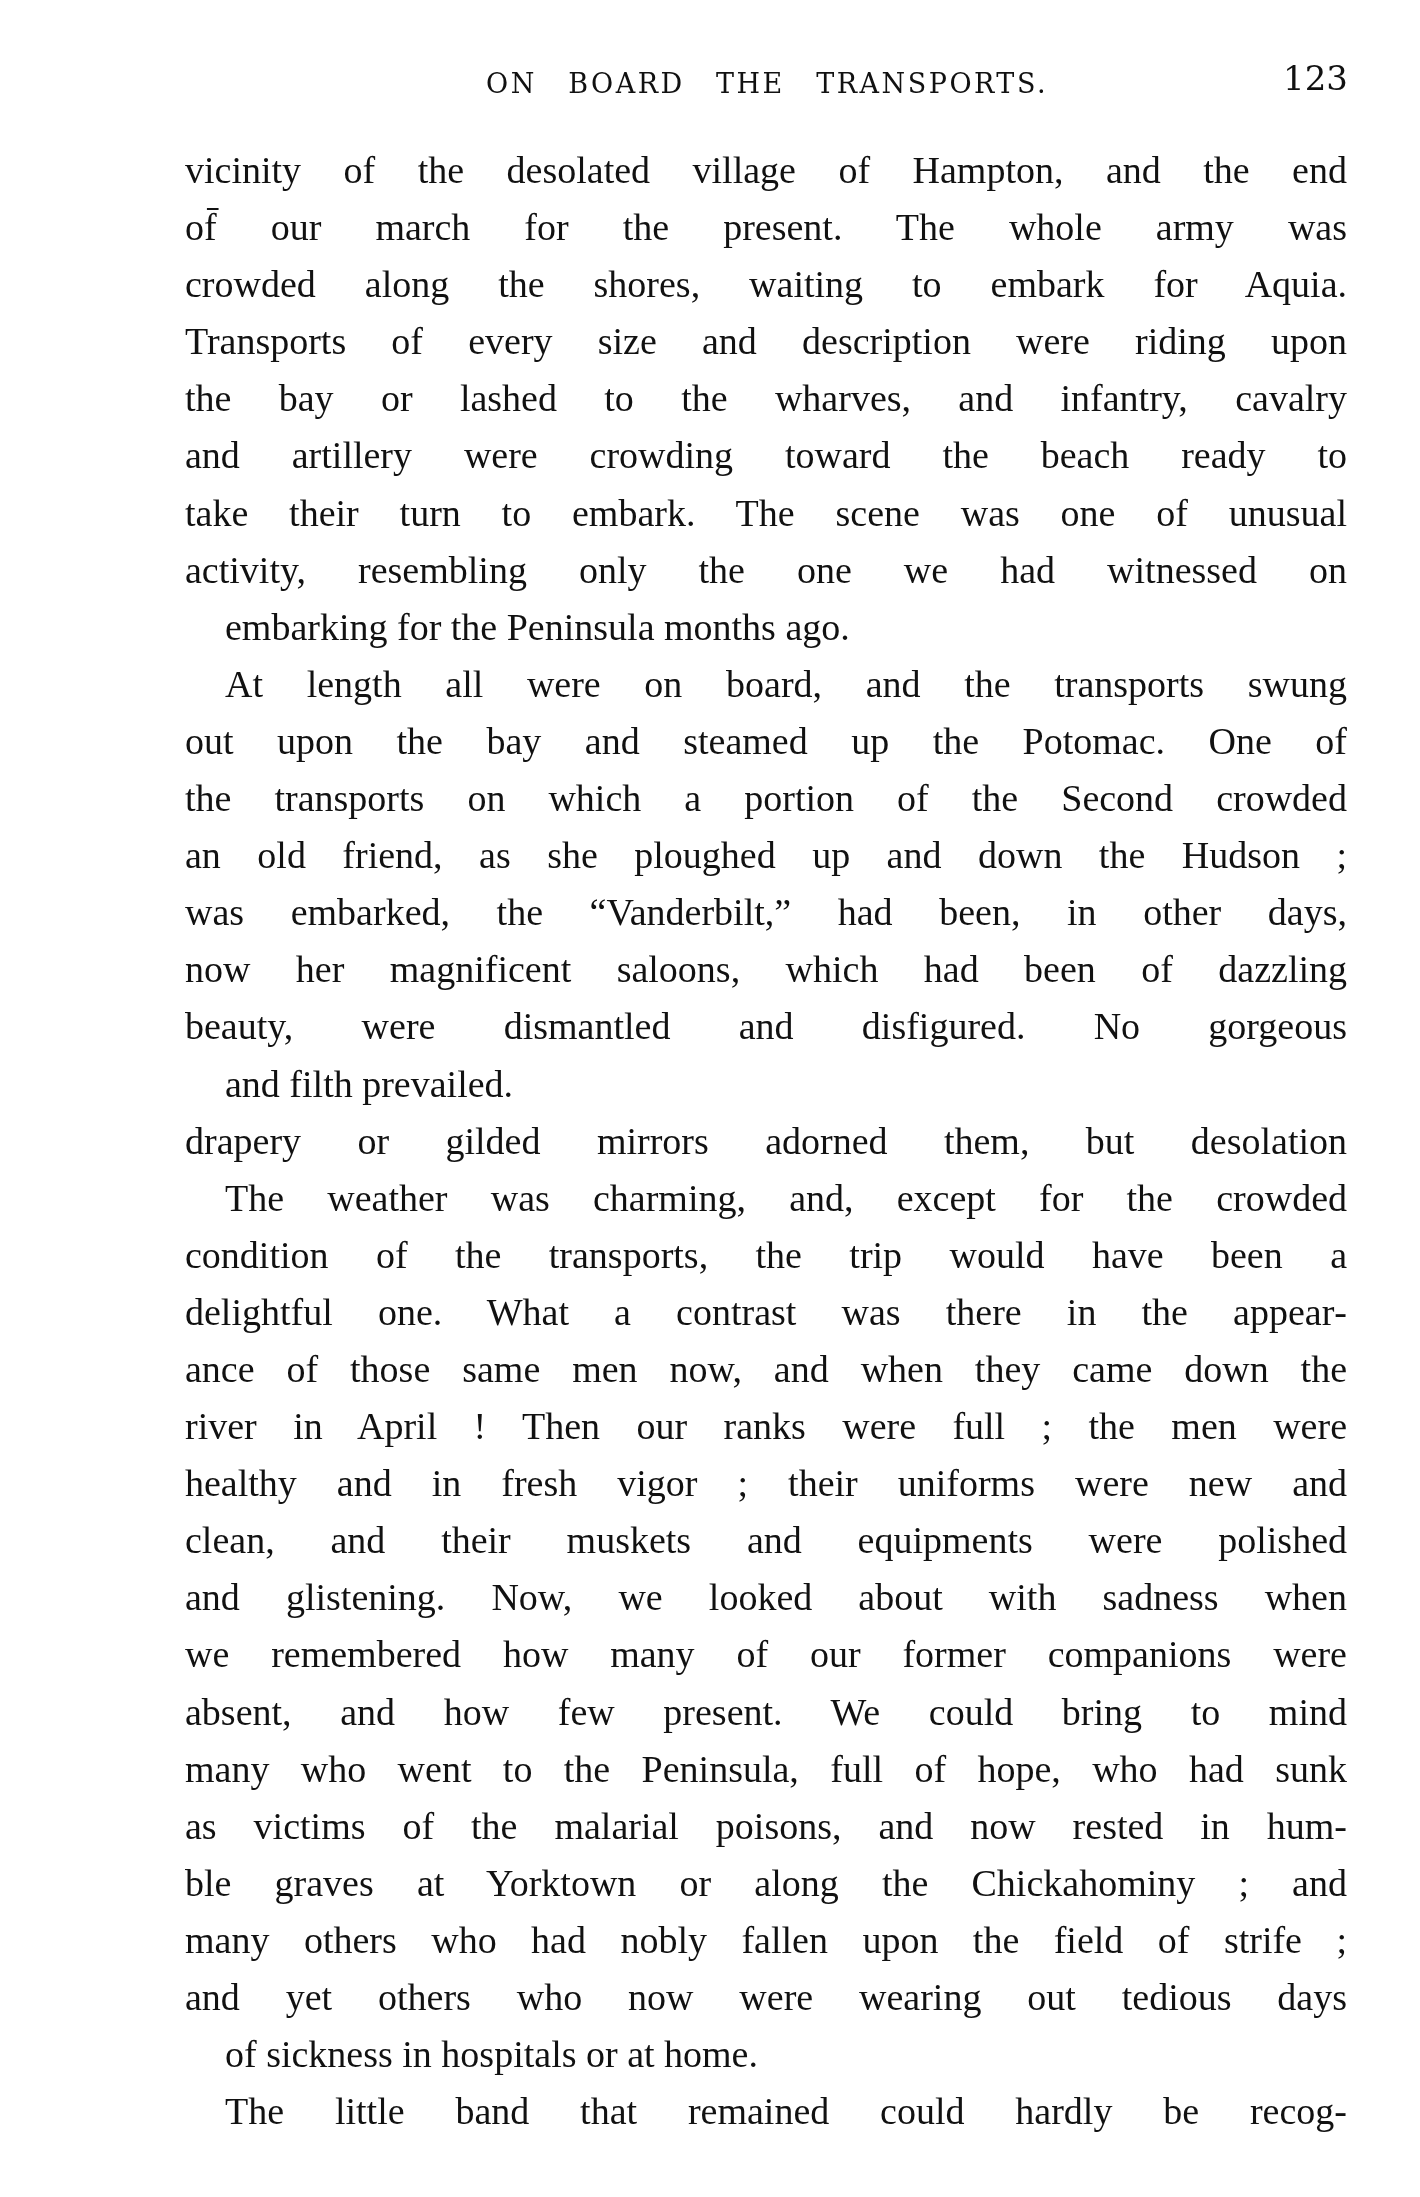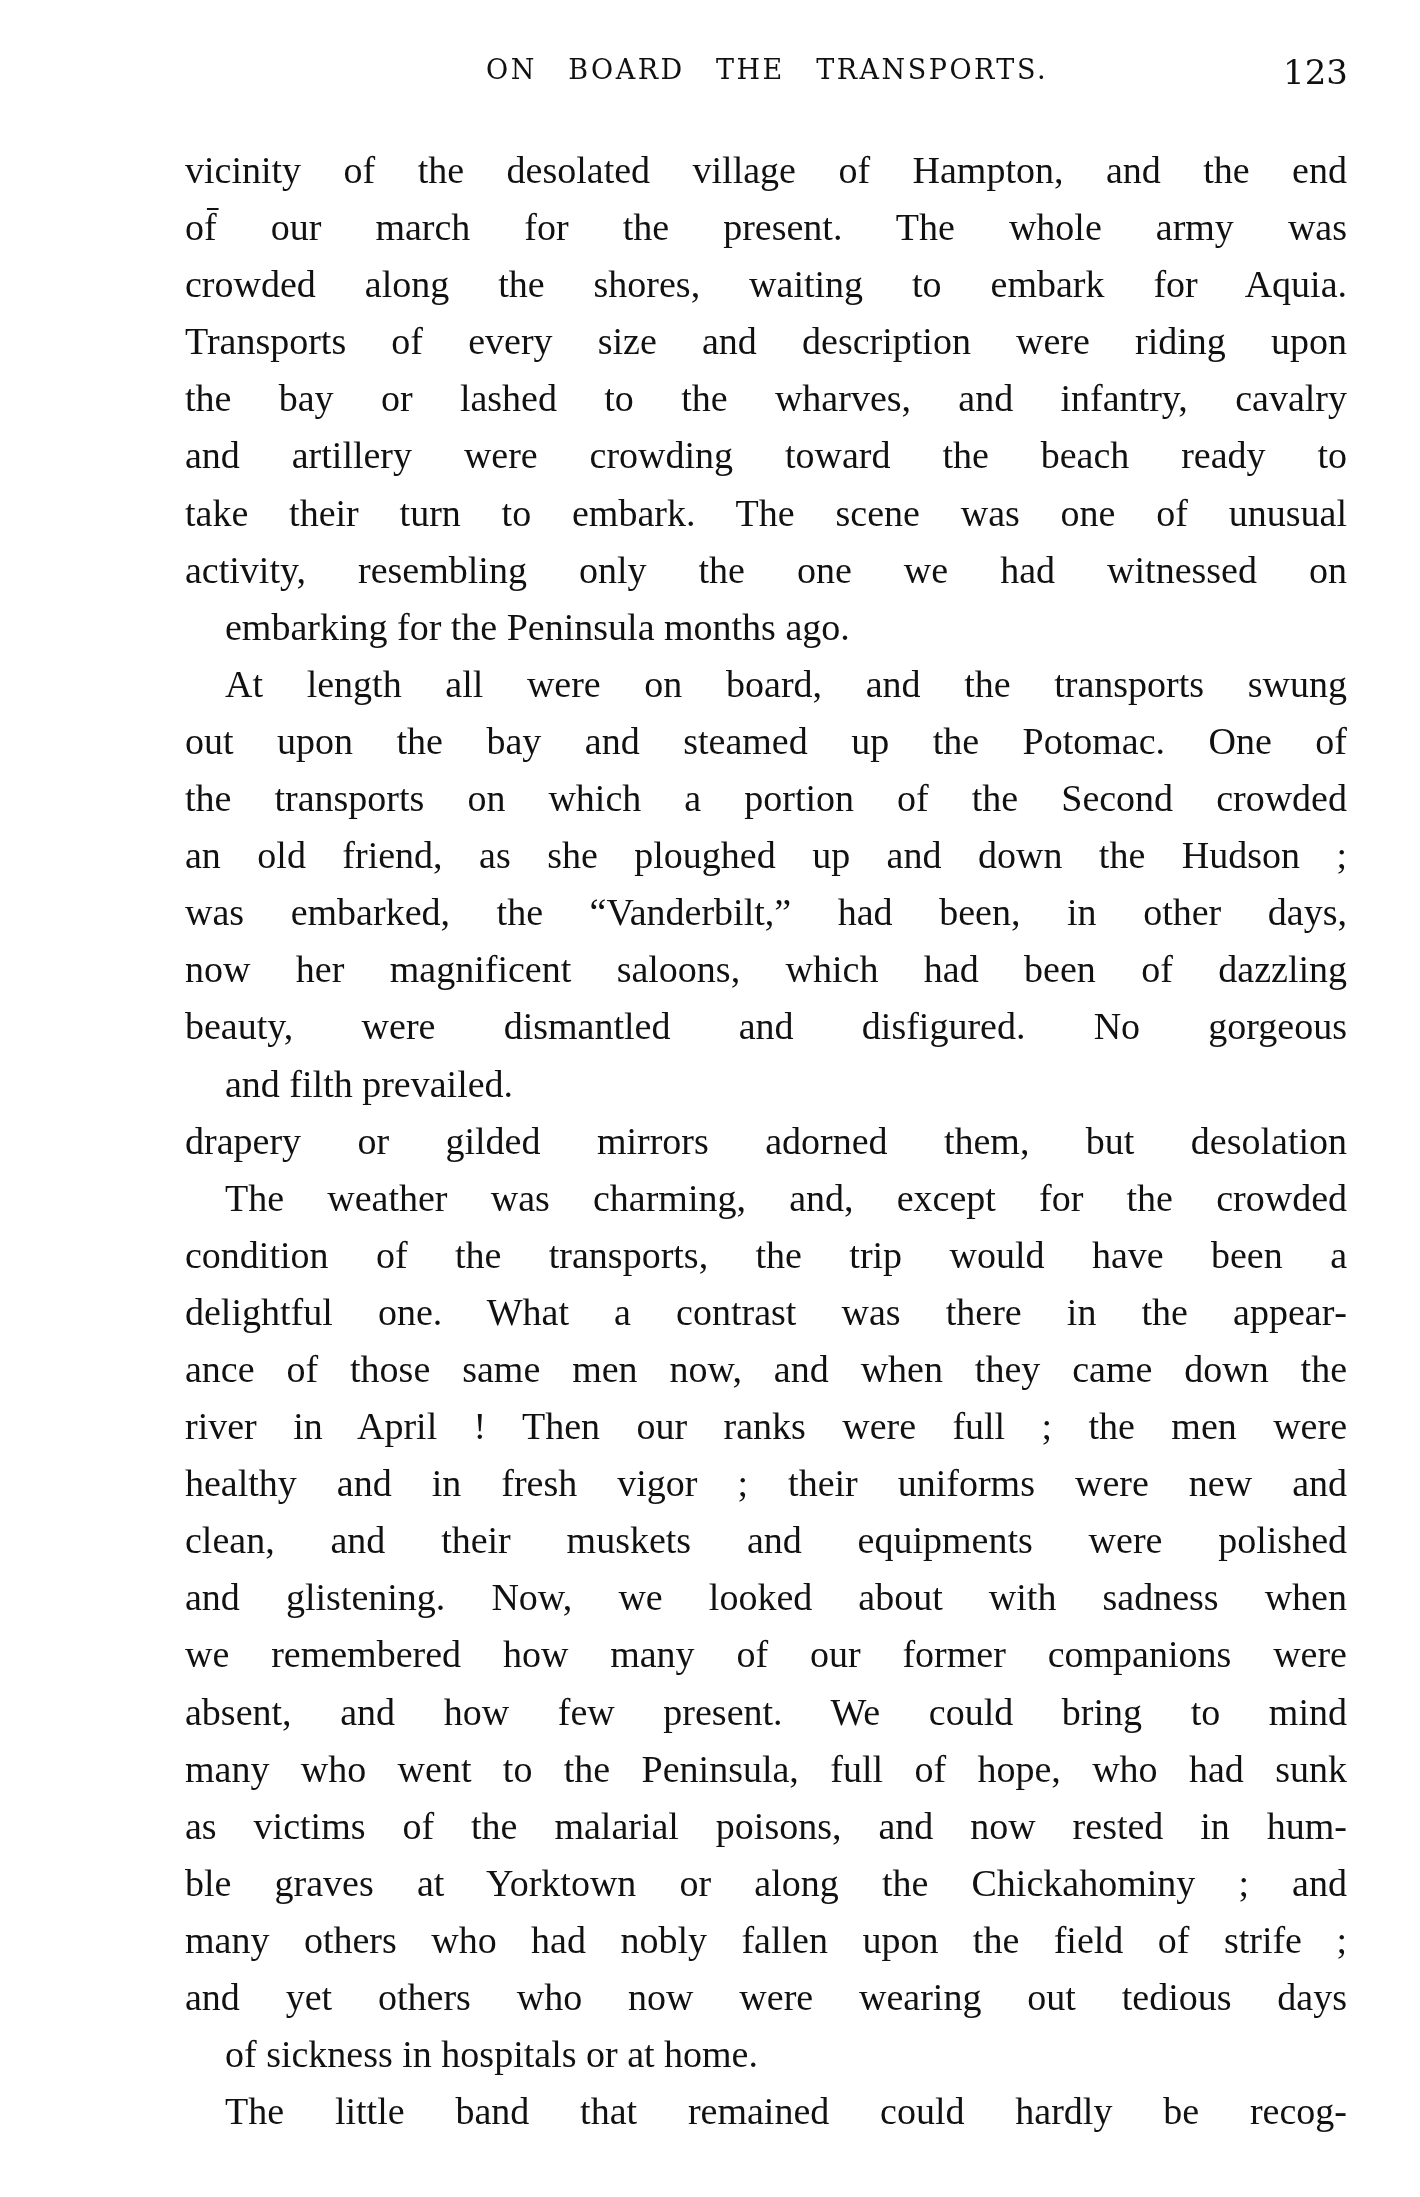--- a/index.html
+++ b/index.html
@@ -1,24 +1,24 @@
 <!DOCTYPE html>
 <html><head>
   <meta charset="utf-8">
   <style>
     html, body { margin: 0; padding: 0; background: #ffffff; }
     body { width: 1420px; height: 2197px; position: relative; overflow: hidden; color: #111111; }
     .page { position: absolute; left: 0; top: 0; width: 1420px; height: 2197px; background: #ffffff; }
     .running-head {
-      position: absolute; left: 486px; top: 50px; width: 562px; height: 40px;
+      position: absolute; left: 486px; top: 64px; width: 562px; height: 40px;
       font-family: "DejaVu Serif", serif; font-size: 27px; letter-spacing: 2.5px;
       line-height: 40px; white-space: nowrap; text-align: justify; text-align-last: justify;
     }
     .page-number {
-      position: absolute; left: 1280px; top: 50px; width: 68px; height: 44px;
+      position: absolute; left: 1280px; top: 56px; width: 68px; height: 44px;
       font-family: "DejaVu Serif", serif; font-size: 34px; line-height: 44px; text-align: right;
     }
     .body-text { position: absolute; left: 185px; top: 142px; width: 1162px; }
     .line {
       display: block; height: 57.1px; line-height: 57.1px;
       font-family: Liberation Serif, serif; font-size: 38px;
       white-space: nowrap; text-align: justify; text-align-last: justify;
       overflow: visible;
     }
     .line.last { text-align-last: left; margin-left: 40px; }

